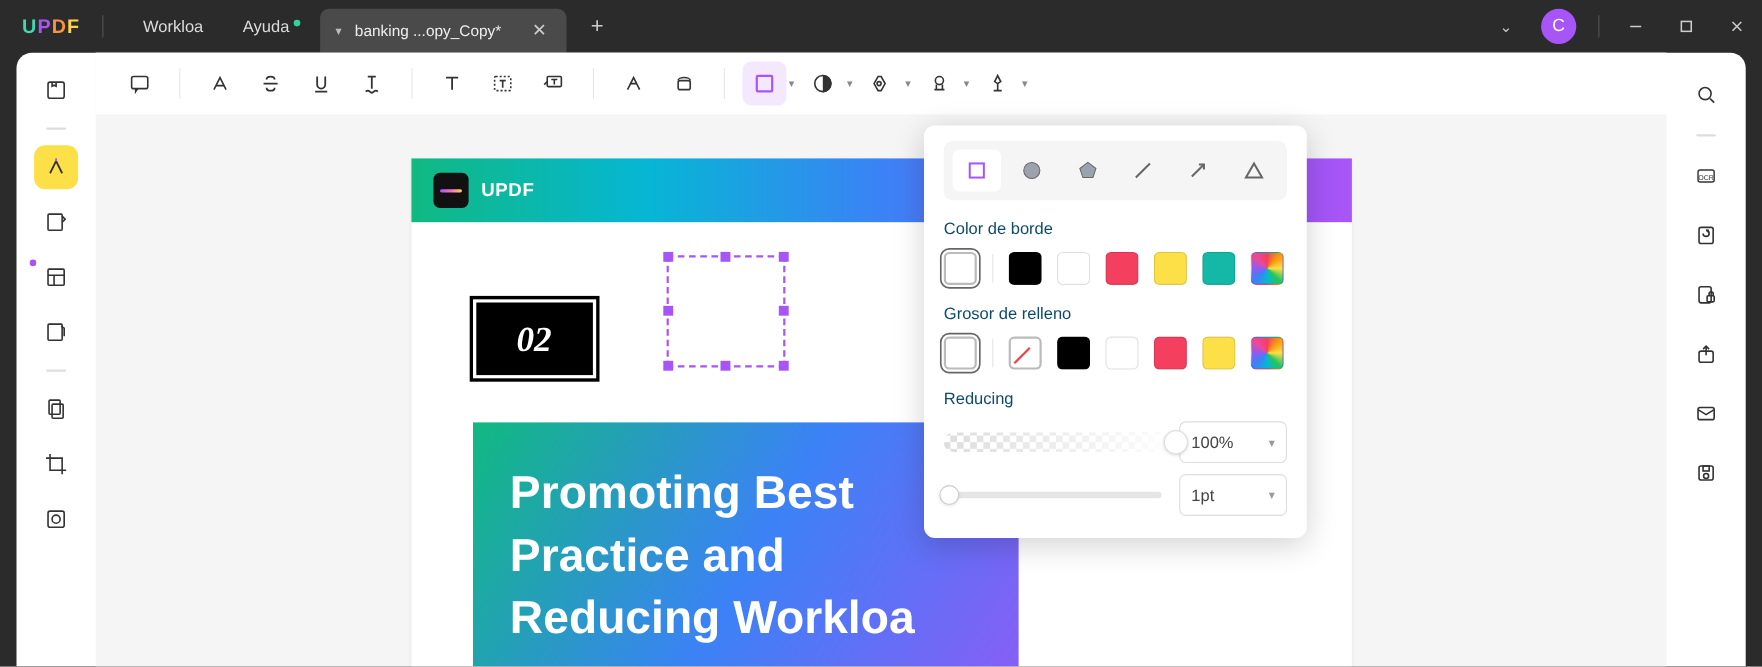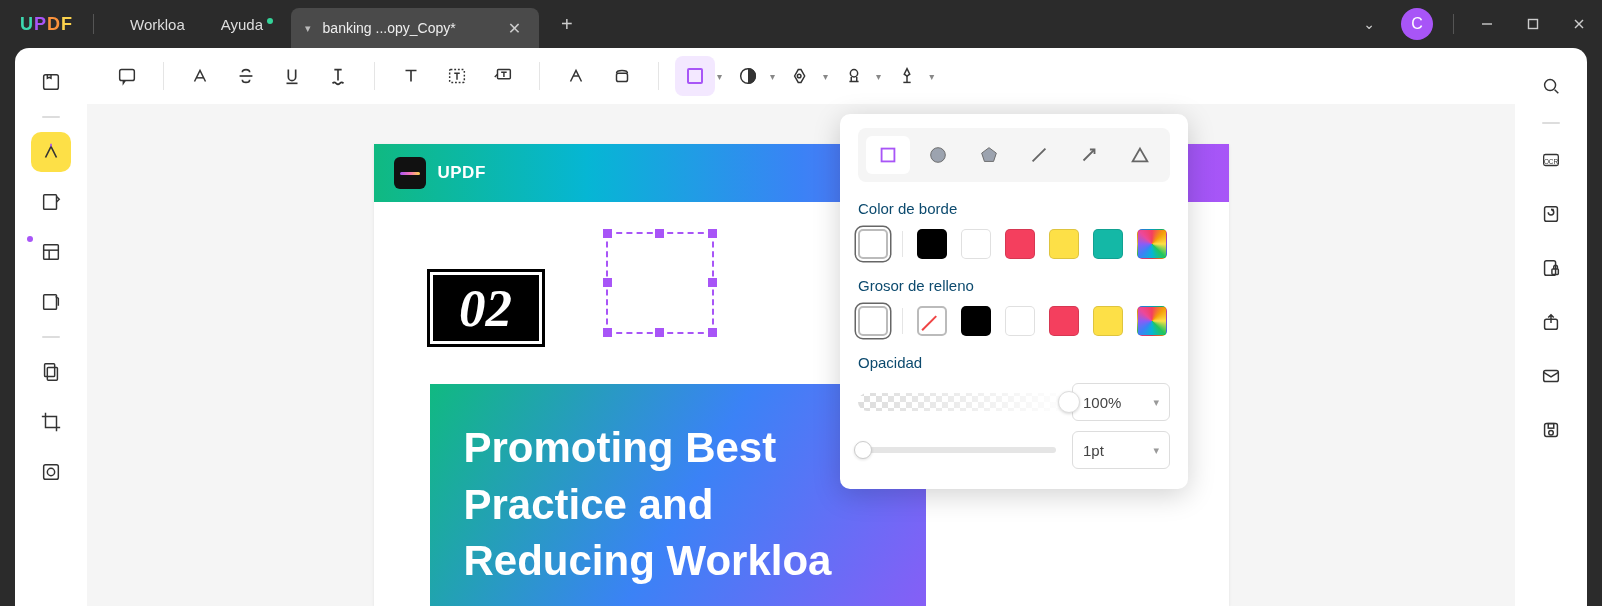--- a/index.html
+++ b/index.html
@@ -9,21 +9,21 @@
 .logo { font-weight: 800; font-size: 18px; margin: 0 20px; letter-spacing: 1px; }
 .logo .u1 { color: #3dd9b0; }
 .logo .p { color: #a855f7; }
 .logo .d { color: #fb923c; }
 .logo .f { color: #fcd34d; }
 .title-divider { width: 1px; height: 20px; background: #555; margin-right: 18px; }
 .menu-item { padding: 0 18px; font-size: 15px; color: #ddd; position: relative; }
 .menu-dot { position: absolute; top: 2px; right: 8px; width: 6px; height: 6px; border-radius: 50%; background: #34d399; }
 .tab { background: #4a4a4a; border-radius: 8px 8px 0 0; height: 40px; margin-top: 8px; display: flex; align-items: center; padding: 0 14px; margin-left: 10px; }
 .tab-drop { margin-right: 12px; color: #bbb; font-size: 11px; }
-.tab-title { font-size: 14px; color: #eee; margin-right: 48px; }
+.tab-title { font-size: 14px; color: #eee; margin-right: 24px; }
 .tab-close { color: #ccc; font-size: 16px; padding: 0 4px; }
 .tab-add { color: #ccc; font-size: 20px; padding: 0 14px; margin-left: 8px; }
 
 .win-controls { position: absolute; right: 0; display: flex; align-items: center; height: 48px; }
 .win-drop { color: #ccc; padding: 0 16px; font-size: 14px; }
 .avatar { width: 32px; height: 32px; border-radius: 50%; background: #a855f7; color: #fff; display:flex; align-items:center; justify-content:center; font-size:16px; font-weight:500; margin: 0 10px; }
 .win-div { width:1px; height:20px; background:#555; margin:0 10px; }
 .win-btn { width: 46px; height:48px; display:flex; align-items:center; justify-content:center; color:#ccc; }
 .win-btn svg { width:14px; height:14px; }
 
@@ -52,21 +52,21 @@
 .tb-shape-sq { width:16px; height:16px; border:2px solid #a855f7; border-radius:2px; }
 
 .canvas { position:absolute; top:56px; left:0; right:0; bottom:0; overflow:hidden; display:flex; justify-content:center; }
 .page { width:855px; background:#fff; margin-top: 40px; position:relative; box-shadow: 0 1px 3px rgba(0,0,0,0.08); }
 .page-header { height:58px; background: linear-gradient(90deg,#10b981,#06b6d4,#3b82f6,#8b5cf6,#a855f7); display:flex; align-items:center; padding-left:20px; gap:12px; }
 .ph-logo { width:32px; height:32px; background:#111; border-radius:6px; display:flex; align-items:center; justify-content:center; }
 .ph-logo-bar { width:20px; height:3px; background: linear-gradient(90deg,#a855f7,#f472b6,#fcd34d); border-radius:2px; }
 .ph-text { color:#fff; font-weight:700; font-size:17px; letter-spacing:0.5px; }
 
 .badge02 { position:absolute; top:128px; left:56px; width:112px; height:72px; background:#000; border:3px solid #fff; outline:3px solid #000; display:flex; align-items:center; justify-content:center; }
-.badge02-text { color:#fff; font-size:53px; font-style:italic; font-weight:600; font-family: Georgia, serif; }
+.badge02-text { color:#fff; font-size:32px; font-style:italic; font-weight:600; font-family: Georgia, serif; }
 
 .shape-sel { position:absolute; top:88px; left:232px; width:108px; height:102px; border:2px dashed #a855f7; }
 .handle { position:absolute; width:9px; height:9px; background:#a855f7; }
 .h-tl{top:-5px;left:-5px}.h-tm{top:-5px;left:calc(50% - 5px)}.h-tr{top:-5px;right:-5px}
 .h-ml{top:calc(50% - 5px);left:-5px}.h-mr{top:calc(50% - 5px);right:-5px}
 .h-bl{bottom:-5px;left:-5px}.h-bm{bottom:-5px;left:calc(50% - 5px)}.h-br{bottom:-5px;right:-5px}
 
 .promo { position:absolute; top:240px; left:56px; right:303px; height:260px; background: linear-gradient(120deg,#10b981,#3b82f6,#8b5cf6); padding: 36px 34px; }
 .promo-text { color:#fff; font-size:42px; font-weight:700; line-height:1.35; font-family: "Product Sans", "Segoe UI", sans-serif; }
 
@@ -447,21 +447,21 @@
     <div class="swatch sel-outer" style="background:#fff;border:2px solid #bbb"></div>
     <div class="sw-sep"></div>
     <div class="swatch none"></div>
     <div class="swatch sw-black"></div>
     <div class="swatch sw-white"></div>
     <div class="swatch sw-red"></div>
     <div class="swatch sw-yellow"></div>
     <div class="swatch sw-rainbow"></div>
   </div>
 
-  <div class="sect-label">Opacidad</div>
+  <div class="sect-label">Reducing</div>
   <div class="opacity-row">
     <div class="op-track">
       <div class="op-mask"></div>
       <div class="op-thumb"></div>
     </div>
     <div class="combo">
       <span>100%</span>
       <span class="combo-caret">▾</span>
     </div>
   </div>

